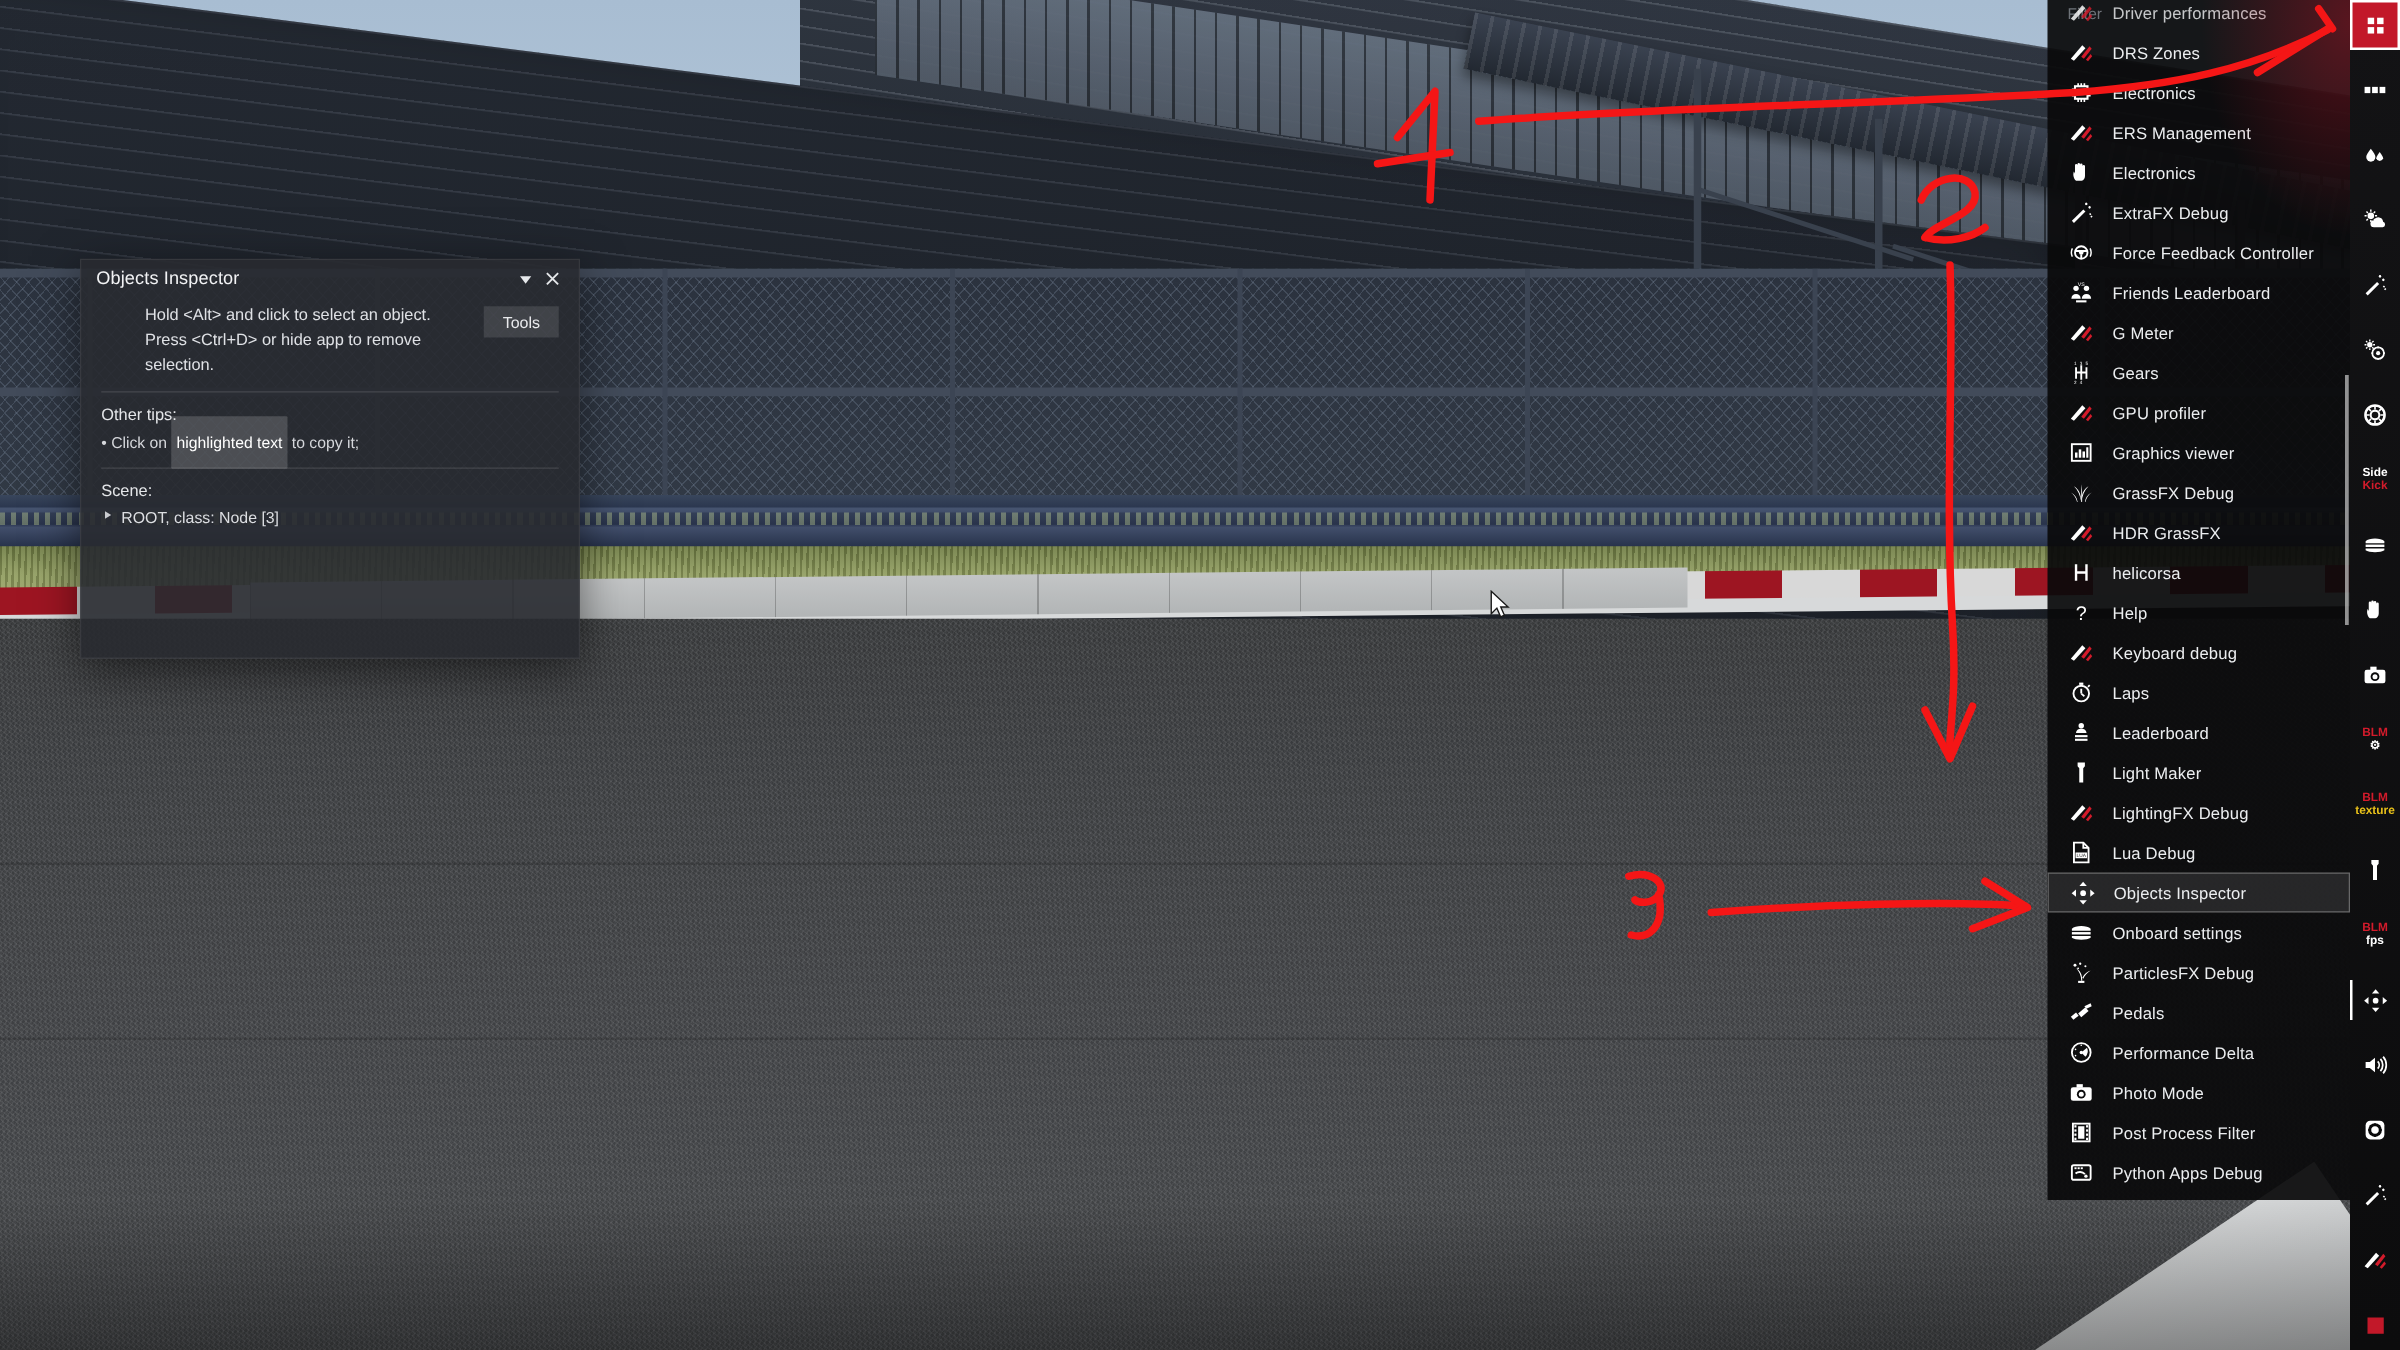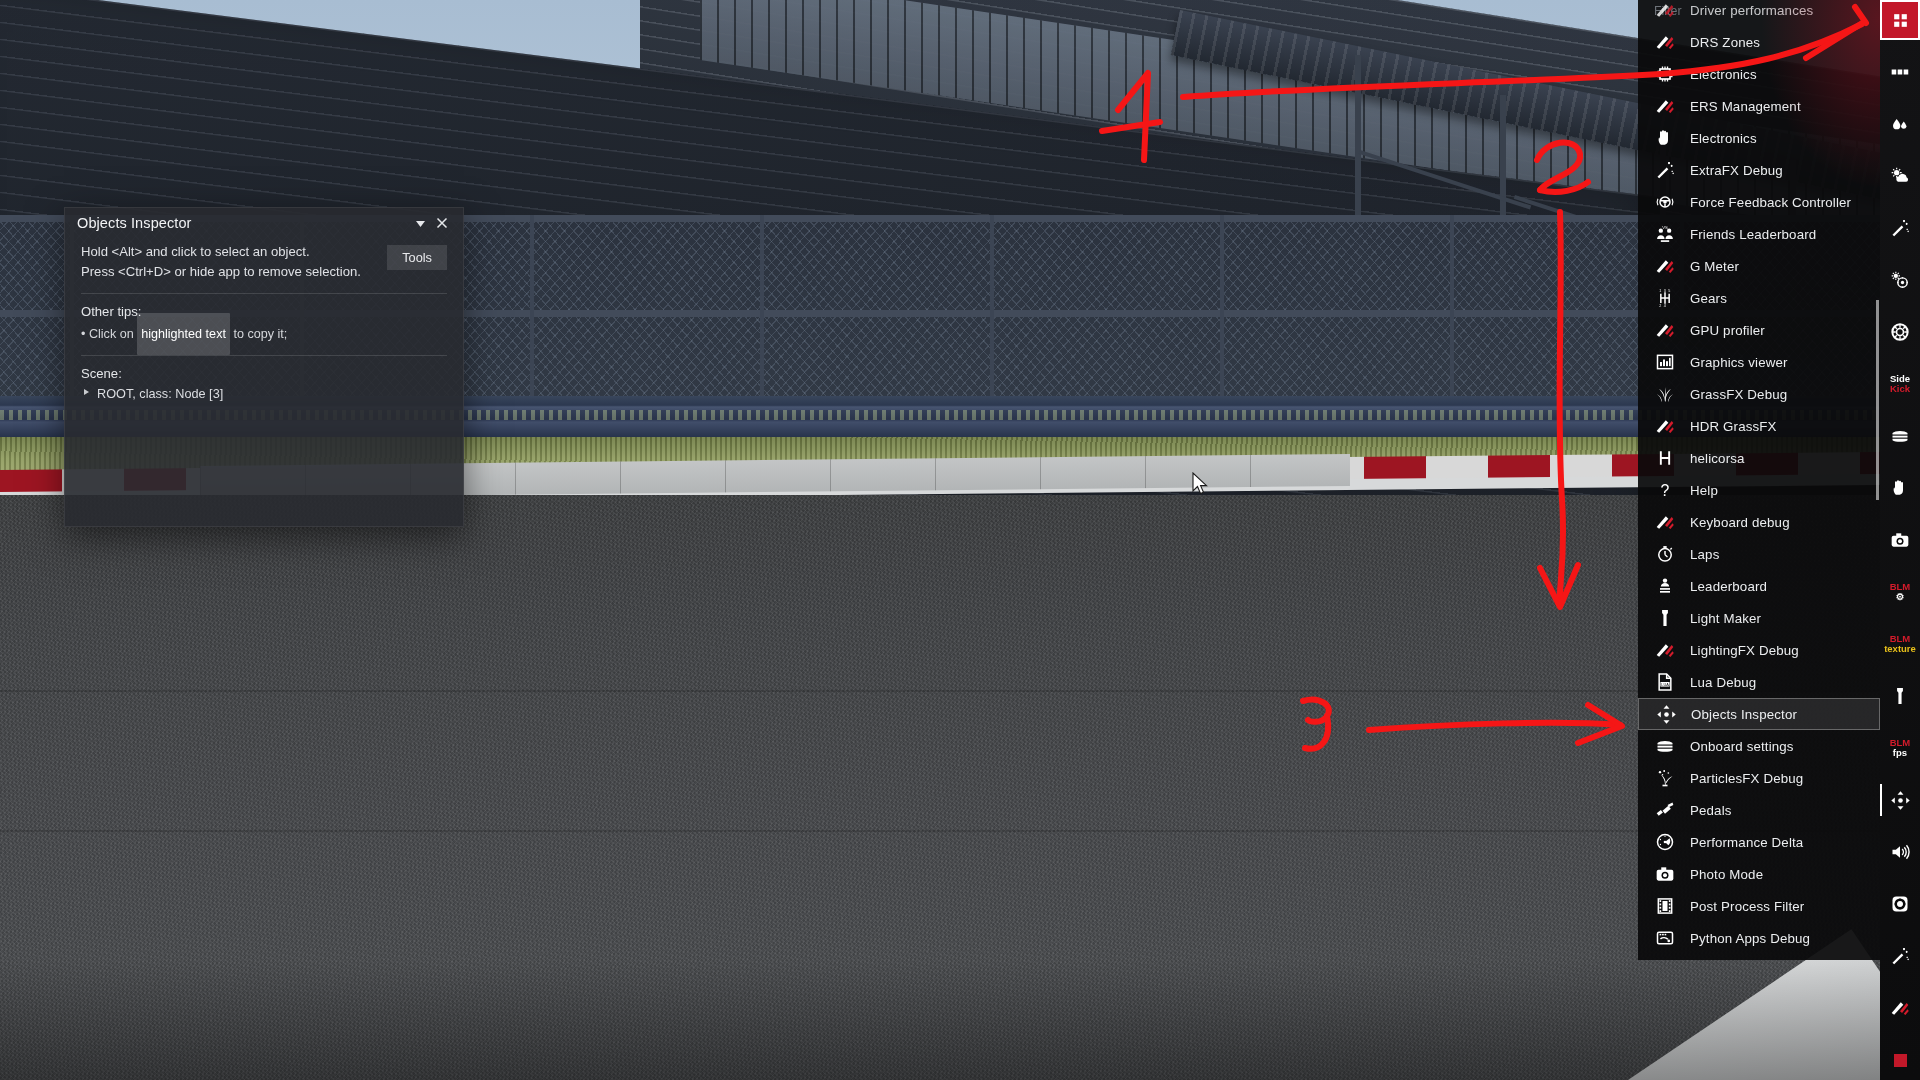--- a/index.html
+++ b/index.html
@@ -97,21 +97,21 @@
   
   .oi-window { position:absolute; left:64px; top:207px; width:400px; height:320px;
     background:rgba(40,42,48,.90); border:1px solid rgba(255,255,255,.07);
     color:#e8e9ec; box-shadow:0 10px 34px rgba(0,0,0,.5); }
   .oi-titlebar { display:flex; align-items:center; height:30px; padding:0 10px 0 12px; }
   .oi-title { font-size:14.5px; color:#f2f3f5; letter-spacing:.1px; }
   .oi-tb-spacer { flex:1; }
   .oi-tb-btn { width:22px; height:22px; display:flex; align-items:center; justify-content:center;
     color:#e3e5e8; cursor:pointer; }
   .oi-body { padding:4px 16px 0 16px; font-size:13.1px; line-height:1.52; color:#dfe1e5; }
-  .oi-head-row { display:flex; align-items:flex-start; gap:10px; }
+  .oi-head-row { display:flex; align-items:flex-start; gap:10px;margin-left:35px; }
   .oi-head-lines { flex:1; }
   .oi-tools-btn { background:rgba(255,255,255,.115); color:#e9eaed; font-size:12.8px;
     padding:5px 15px; border:none; cursor:pointer; margin-top:3px; white-space:nowrap; }
   .oi-sep { height:1px; background:rgba(255,255,255,.13); margin:11px 0 8px 0; }
   .oi-sub { font-size:13.1px; color:#e4e6e9; margin-bottom:3px; }
   .oi-tip { font-size:12.6px; color:#d5d7db; line-height:1.5; margin-bottom:4px; }
   .oi-hl { background:rgba(255,255,255,.17); padding:14px 4px; border-radius:1px; color:#fff; cursor:pointer; }
   .oi-scene-label { font-size:13.1px; color:#e4e6e9; margin-bottom:2px; }
   .oi-node { font-size:12.7px; color:#dcdee2; padding-left:16px; position:relative; cursor:pointer; }
   .oi-node .tri { position:absolute; left:3px; top:4px; width:0; height:0;

